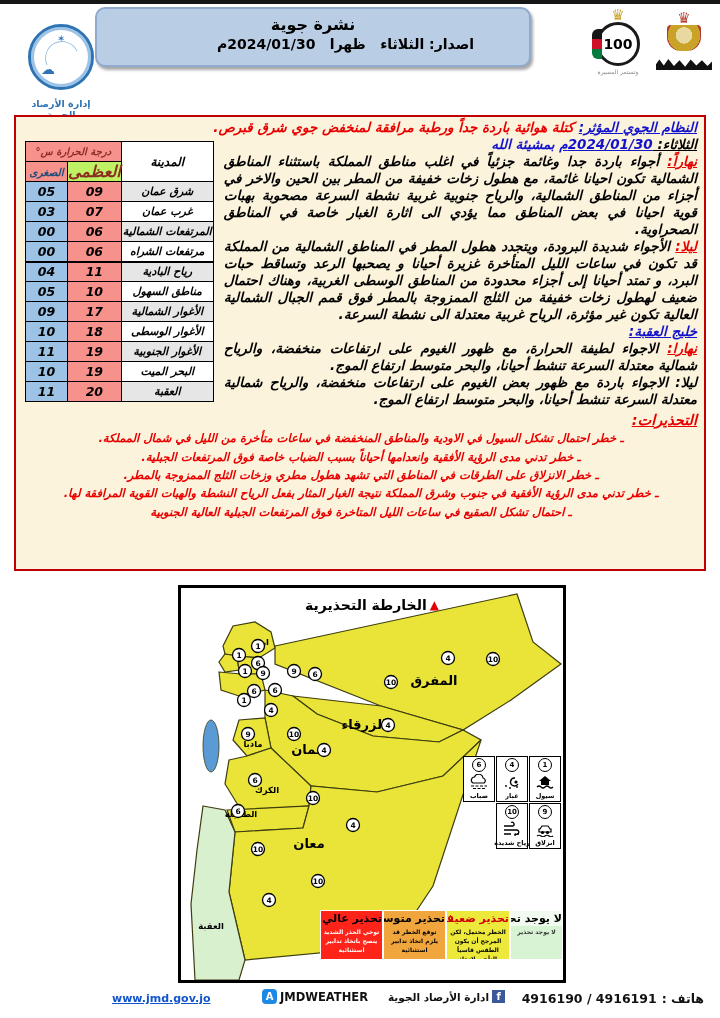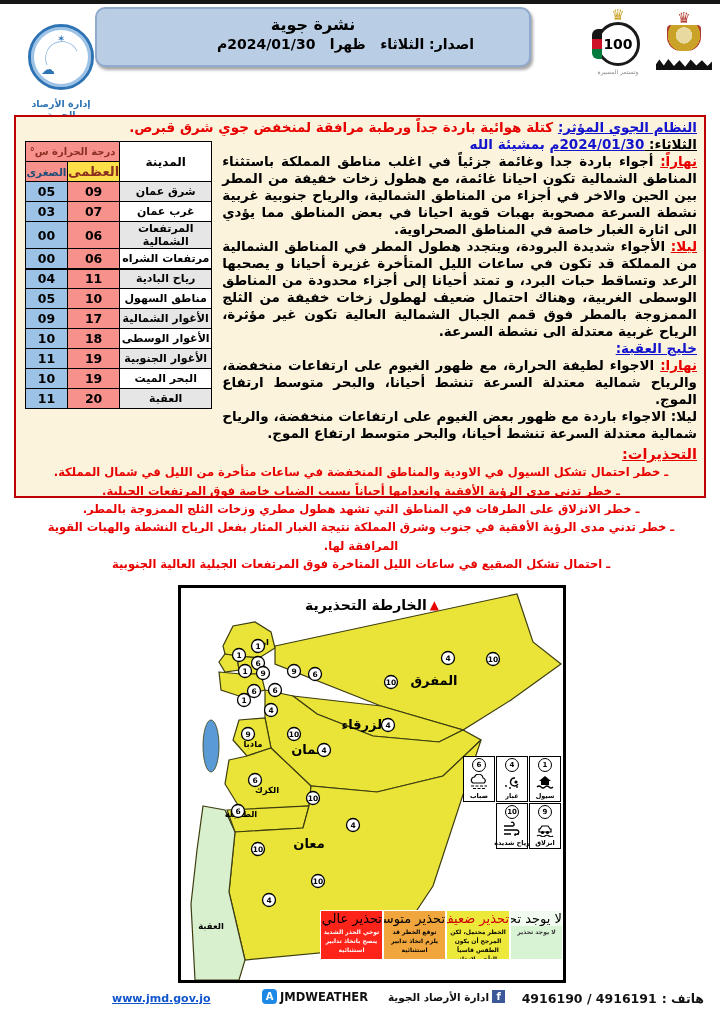--- a/index.html
+++ b/index.html
@@ -34,42 +34,42 @@
   .c-slogan{font-size:6px;color:#8a8a8a;margin-top:2px;}
 
   .emblem{position:absolute;left:654px;top:12px;width:60px;text-align:center;}
   .e-crown{color:#B03A2E;font-size:15px;line-height:13px;}
   .e-shield{width:34px;height:26px;margin:0 auto;border-radius:4px 4px 14px 14px;
      background:radial-gradient(circle at 50% 40%,#E8D9A0 0 35%,#C9A227 36% 70%,#B03A2E 71%);}
   .e-callig{width:56px;height:13px;margin:6px auto 0;background:#111;
      clip-path:polygon(0 55%,6% 20%,14% 65%,22% 15%,32% 70%,42% 25%,52% 75%,62% 20%,72% 65%,82% 25%,92% 70%,100% 35%,100% 100%,0 100%);}
 
   
-  .panel{position:absolute;left:14px;top:115px;width:692px;height:383px;background:#FBF3DC;
-     border:2px solid #C00000;box-sizing:border-box;direction:rtl;padding:2px 7px 0 9px;}
+  .panel{position:absolute;left:14px;top:115px;width:692px;height:456px;background:#FBF3DC;
+     border:2px solid #C00000;box-sizing:border-box;direction:rtl;padding:2px 7px 0 9px;font-style:italic;}
   .p{margin:0;font-size:13.5px;font-weight:bold;line-height:1.26;text-align:justify;color:#000;}
   .lbl-blue{color:#1414CC;text-decoration:underline;}
   .txt-red{color:#E80000;}
   .lbl-red{color:#E80000;text-decoration:underline;}
   .lbl-black-u{text-decoration:underline;}
   .txt-blue{color:#1414CC;}
   .warn-title{font-size:14.5px;margin-top:3px;}
   .warn{margin:0;color:#E80000;font-weight:bold;font-size:11.5px;line-height:1.6;text-align:center;}
 
   
   .temp-table{float:left;direction:rtl;border-collapse:collapse;margin:5px 10px 6px 0;
      background:#fff;}
   .temp-table td,.temp-table th{border:1.6px solid #000;padding:0;height:20px;box-sizing:border-box;
      font-weight:bold;text-align:center;vertical-align:middle;}
   .col-city{width:92px;font-size:11px;}
   .col-max{width:44px;}
   .col-min{width:42px;}
   .th-temp{background:#F7918B;color:#8a2f22;font-size:10px;height:17px;}
   .th-city{background:#fff;color:#000;font-size:12px;}
-  .th-max{background:#fde047;color:#8a2f22;font-size:13px;height:17px;}
+  .th-max{background:#bef264;color:#8a2f22;font-size:16px;height:17px;}
   .th-min{background:#F7918B;color:#1F4E79;font-size:10.5px;height:17px;}
   .td-max{background:#F7918B;font-size:12.5px;}
   .td-min{background:#9CC2E5;font-size:12.5px;}
   .temp-table tr.grp td{border-top-width:2.6px;}
 
   
   .map-box{position:absolute;left:178px;top:585px;width:388px;height:398px;border:3px solid #000;
      background:#fff;box-sizing:border-box;}
   .map-title{position:absolute;top:9px;left:50%;transform:translateX(-50%);display:flex;
      direction:rtl;align-items:center;gap:3px;font-weight:bold;font-size:14px;z-index:5;}
@@ -79,21 +79,21 @@
   .symbols{position:absolute;top:168px;right:2px;direction:rtl;display:grid;
      grid-template-columns:repeat(3,32px);gap:1px;z-index:4;}
   .sym-cell{border:1.6px solid #000;background:#fff;height:46px;display:flex;flex-direction:column;
      align-items:center;justify-content:space-between;padding:1px 0;box-sizing:border-box;}
   .sym-num{width:12px;height:12px;border:1px solid #000;border-radius:50%;font-size:7px;
      font-weight:bold;display:flex;align-items:center;justify-content:center;background:#fff;}
   .sym-label{font-size:6.5px;font-weight:bold;white-space:nowrap;}
 
   .levels{position:absolute;right:0;top:322px;display:flex;direction:rtl;z-index:4;}
   .level{box-sizing:border-box;border:1px solid #fff;}
-  .level .hd{height:15px;line-height:15px;font-weight:normal;font-size:13px;
+  .level .hd{height:15px;line-height:15px;font-weight:bold;font-size:11px;
      white-space:nowrap;overflow:hidden;}
   .level .bd{height:33px;text-align:center;font-weight:bold;font-size:6px;line-height:1.5;
      padding:1px 2px;box-sizing:border-box;overflow:hidden;}
 
   
   .footer{position:absolute;top:986px;left:0;width:720px;height:28px;}
   .site-link{position:absolute;left:112px;top:6px;color:#1155CC;font-weight:bold;font-size:11px;
      text-decoration:underline;}
   .app-item{position:absolute;left:262px;top:3px;display:flex;align-items:center;gap:3px;}
   .appstore-badge{width:15px;height:15px;border-radius:4px;background:#1E88E5;color:#fff;

